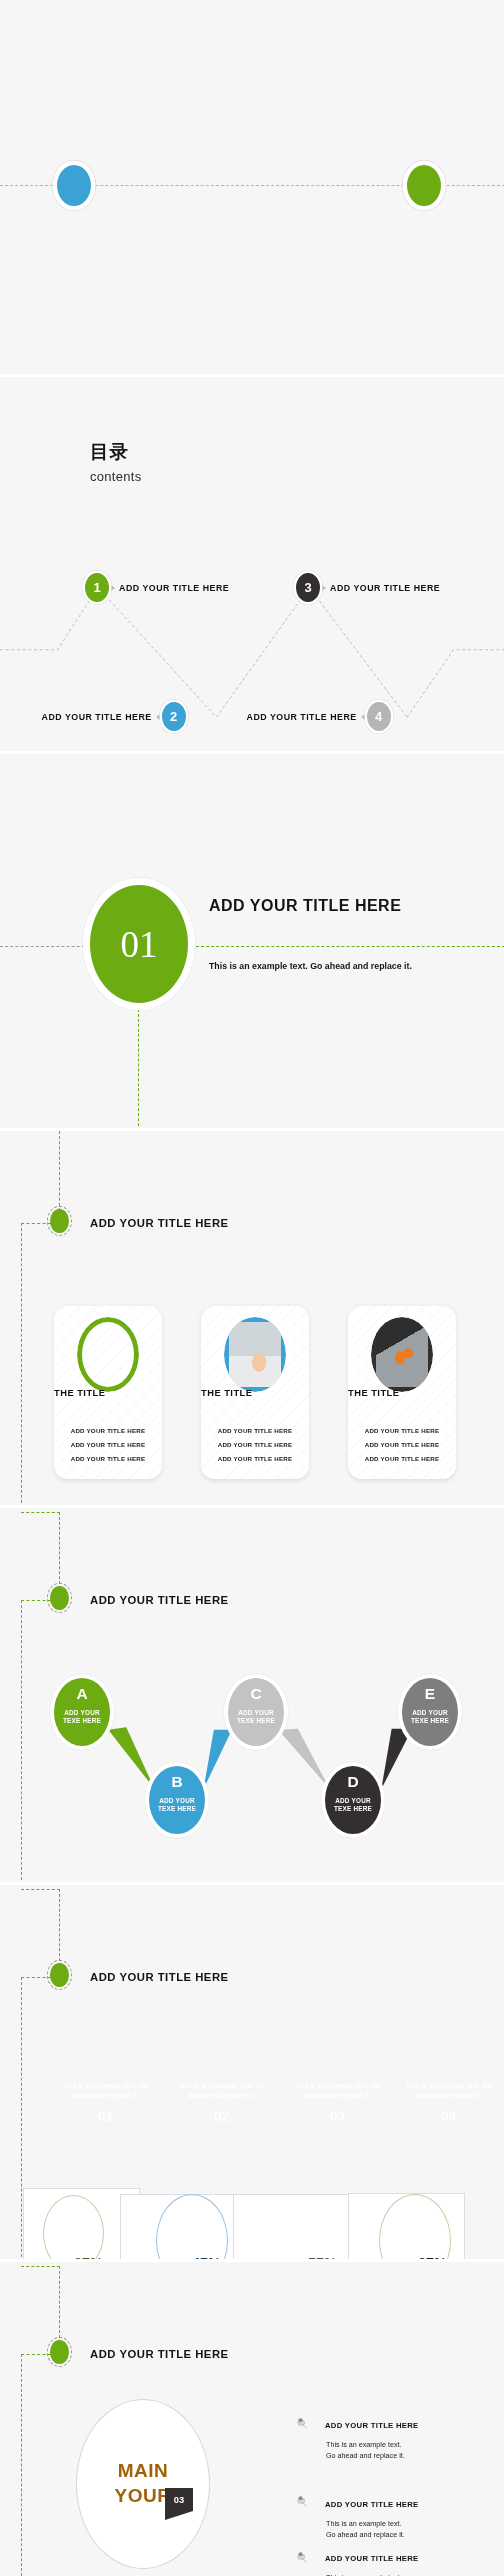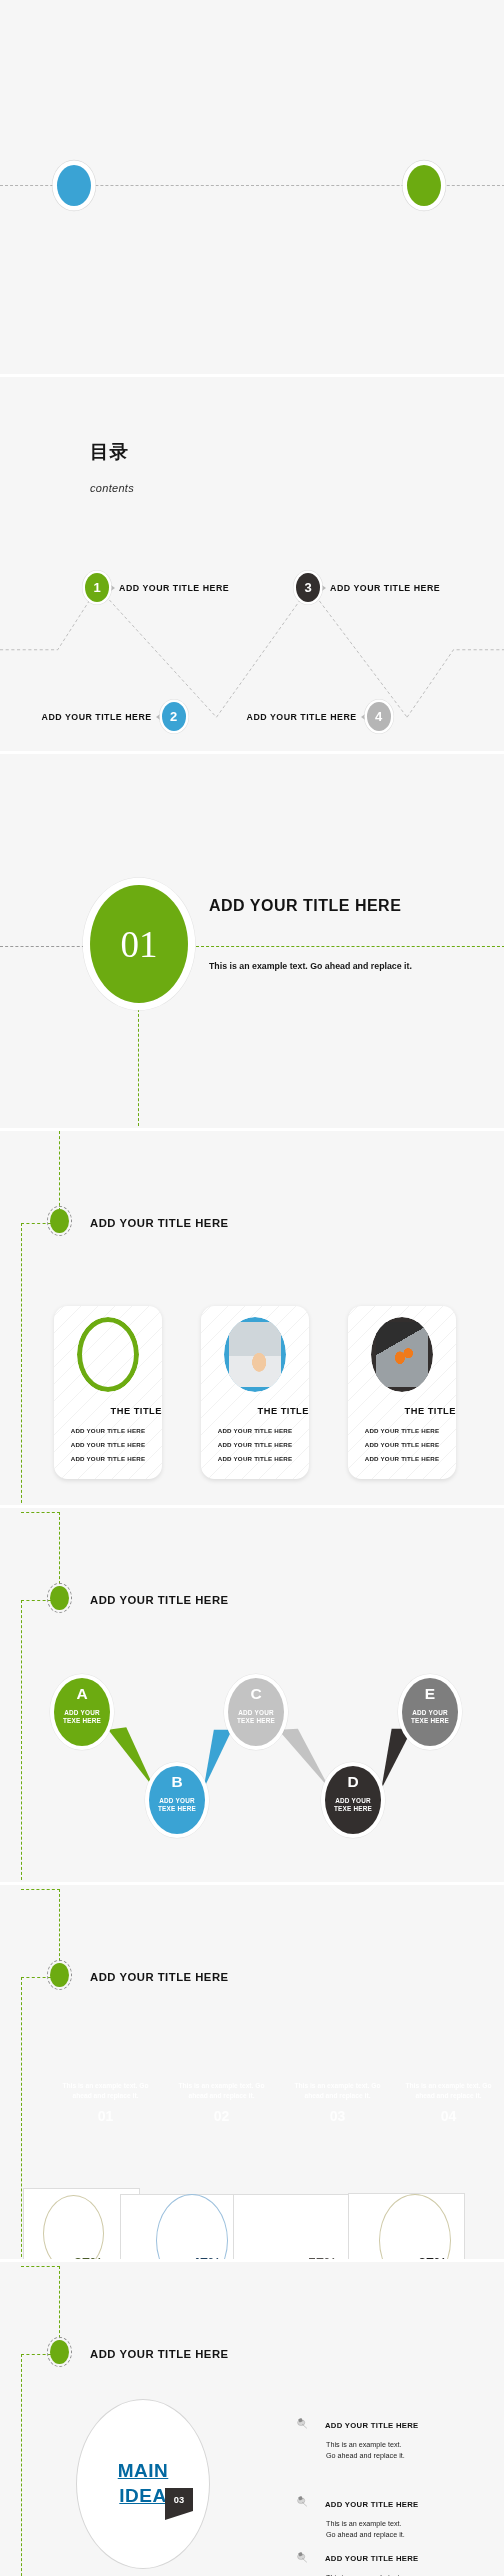--- a/index.html
+++ b/index.html
@@ -43,21 +43,21 @@
   .s1-dot {
     position:absolute; width:34px; height:41px; border-radius:50%;
     box-shadow:0 0 0 4.6px #ffffff, 0 0 0 5.2px rgba(0,0,0,0.12); z-index:3;
   }
   .s1-dot.blue { background:#3aa3d4; left:57px; top:165px; }
   .s1-dot.green{ background:#6cab11; left:407px; top:165px; }
 
   
   .toc-head { position:absolute; left:90px; top:62px; }
   .toc-head .cn { font-size:18.5px; font-weight:bold; color:#171717; letter-spacing:1px; }
-  .toc-head .en { font-size:11px; color:#2b2b2b; margin-top:18px; letter-spacing:0.3px;font-style:italic;}
+  .toc-head .en { font-size:13px; color:#2b2b2b; margin-top:5px; letter-spacing:0.3px;}
   .toc-node { position:absolute; display:flex; align-items:center; }
   .toc-badge {
     width:24px; height:29px; border-radius:50%;
     box-shadow:0 0 0 2.6px #ffffff, 0 0 0 3.1px rgba(0,0,0,0.10);
     color:#fff; font-weight:bold; font-size:13px;
     display:flex; align-items:center; justify-content:center; position:relative; z-index:3;
   }
   .toc-arrow { width:0; height:0; border-top:5.7px solid transparent; border-bottom:5.7px solid transparent; }
   .toc-arrow.r { border-left:7.2px solid #b9b9b9; margin-left:-1.5px; }
   .toc-arrow.l { border-right:7.2px solid #b9b9b9; margin-right:-1.5px; }
@@ -96,21 +96,21 @@
   .ring { width:100%; height:100%; border-radius:50%; border:5.7px solid #6cab11; }
   .ring.blue { border-color:#3aa3d4; }
   .ring.dark { border-color:#332f2e; }
   .photo1 { width:100%; height:100%; background:
       radial-gradient(ellipse at 58% 62%, #f2c9a0 0 16%, transparent 17%),
       linear-gradient(180deg,#cfd6da 0 52%, #e8eaec 52% 100%); }
   .photo2 { width:100%; height:100%; background:
       radial-gradient(ellipse at 46% 55%, #f07a1a 0 12%, transparent 13%),
       radial-gradient(ellipse at 62% 48%, #f07a1a 0 10%, transparent 11%),
       linear-gradient(150deg,#2e2e2e 0 35%, #9aa0a4 35% 100%); }
-  .card-title { position:absolute; left:0; right:0; top:100px; text-align:right;
+  .card-title { position:absolute; left:0; right:0; top:82px; text-align:left;
      font-size:9.3px; font-weight:bold; letter-spacing:0.5px; color:#111; }
   .card-line { position:absolute; left:0; right:0; text-align:center;
      font-size:6.2px; font-weight:bold; letter-spacing:0.2px; color:#1a1a1a; }
 
   
   .node {
     position:absolute; width:56px; height:68px; border-radius:50%;
     box-shadow:0 0 0 4.1px #ffffff, 0 0 0 4.6px rgba(0,0,0,0.07);
     color:#ffffff; text-align:center; padding-top:8.2px; z-index:3;
   }
@@ -122,21 +122,21 @@
   .pcol .ptext { font-size:6.7px; color:#ffffff; line-height:1.5; font-weight:bold; }
   .pcol .pnum  { font-size:14px; color:#ffffff; font-weight:bold; margin-top:7.2px; opacity:.9;}
   .pbox { position:absolute; width:117px; height:96px; background:#ffffff; border:0.5px solid #dddddd; }
   .pdisc { position:absolute; width:61px; height:77px; border-radius:50%; }
   .plabel { position:absolute; font-size:14.4px; font-weight:bold; }
 
   
   .main-oval { position:absolute; left:76px; top:137px; width:134px; height:170px;
      background:#ffffff; border:0.5px solid #d6d6d6; border-radius:50%;
      display:flex; flex-direction:column; align-items:center; justify-content:center; }
-  .main-oval .mi { font-size:19px; font-weight:bold; color:#0369a1; line-height:1.3; letter-spacing:0.5px;text-decoration:underline;}
+  .main-oval .mi { font-size:19px; font-weight:bold; color:#a16207; line-height:1.3; letter-spacing:0.5px;}
   .main-tag { position:absolute; left:165px; top:226px; width:28px; height:32px;
      background:#332f2e; color:#ffffff; font-size:9.3px; font-weight:bold;
      display:flex; align-items:flex-start; justify-content:center; padding-top:6.7px;
      clip-path: polygon(0 0, 100% 0, 100% 72%, 0 100%); }
   .pin { position:absolute; width:13.4px; height:13.4px; }
   .bullet-title { position:absolute; font-size:7.7px; font-weight:bold; letter-spacing:0.3px; color:#111; }
   .bullet-body  { position:absolute; font-size:7.2px; color:#1d1d1d; line-height:1.5; }
 </style>
 </head>
 <body>
@@ -347,21 +347,21 @@
     <div class="hdash green" style="left:20.6px;width:39px;top:4.1px;"></div>
     <div class="vdash green" style="left:59px;top:4.1px;height:77px;"></div>
     <div class="hdash green" style="left:20.6px;width:30px;top:92px;"></div>
     <div class="vdash green" style="left:20.6px;top:92px;height:247px;"></div>
 
     <div class="ch-dot dashed" style="left:50px;top:78px;background:#6cab11;"></div>
     <div class="ch-title" style="left:90px;top:86px;">ADD YOUR TITLE HERE</div>
 
     <div class="main-oval">
       <div class="mi">MAIN</div>
-      <div class="mi">IDEA</div>
+      <div class="mi">YOUR</div>
     </div>
     <div class="main-tag">03</div>
 
     <svg class="pin" style="left:295px;top:155px;" viewBox="0 0 26 26">
       <ellipse cx="12" cy="11" rx="7" ry="5.5" fill="#d7d7d7" stroke="#9a9a9a" stroke-width="0.8"></ellipse>
       <rect x="7" y="3" width="7" height="7" rx="1.5" fill="#8c8c8c" transform="rotate(-25 10 6)"></rect>
       <line x1="14" y1="14" x2="23" y2="22" stroke="#9a9a9a" stroke-width="1"></line>
     </svg>
     <div class="bullet-title" style="left:325px;top:159px;">ADD YOUR TITLE HERE</div>
     <div class="bullet-body" style="left:326px;top:178px;">

